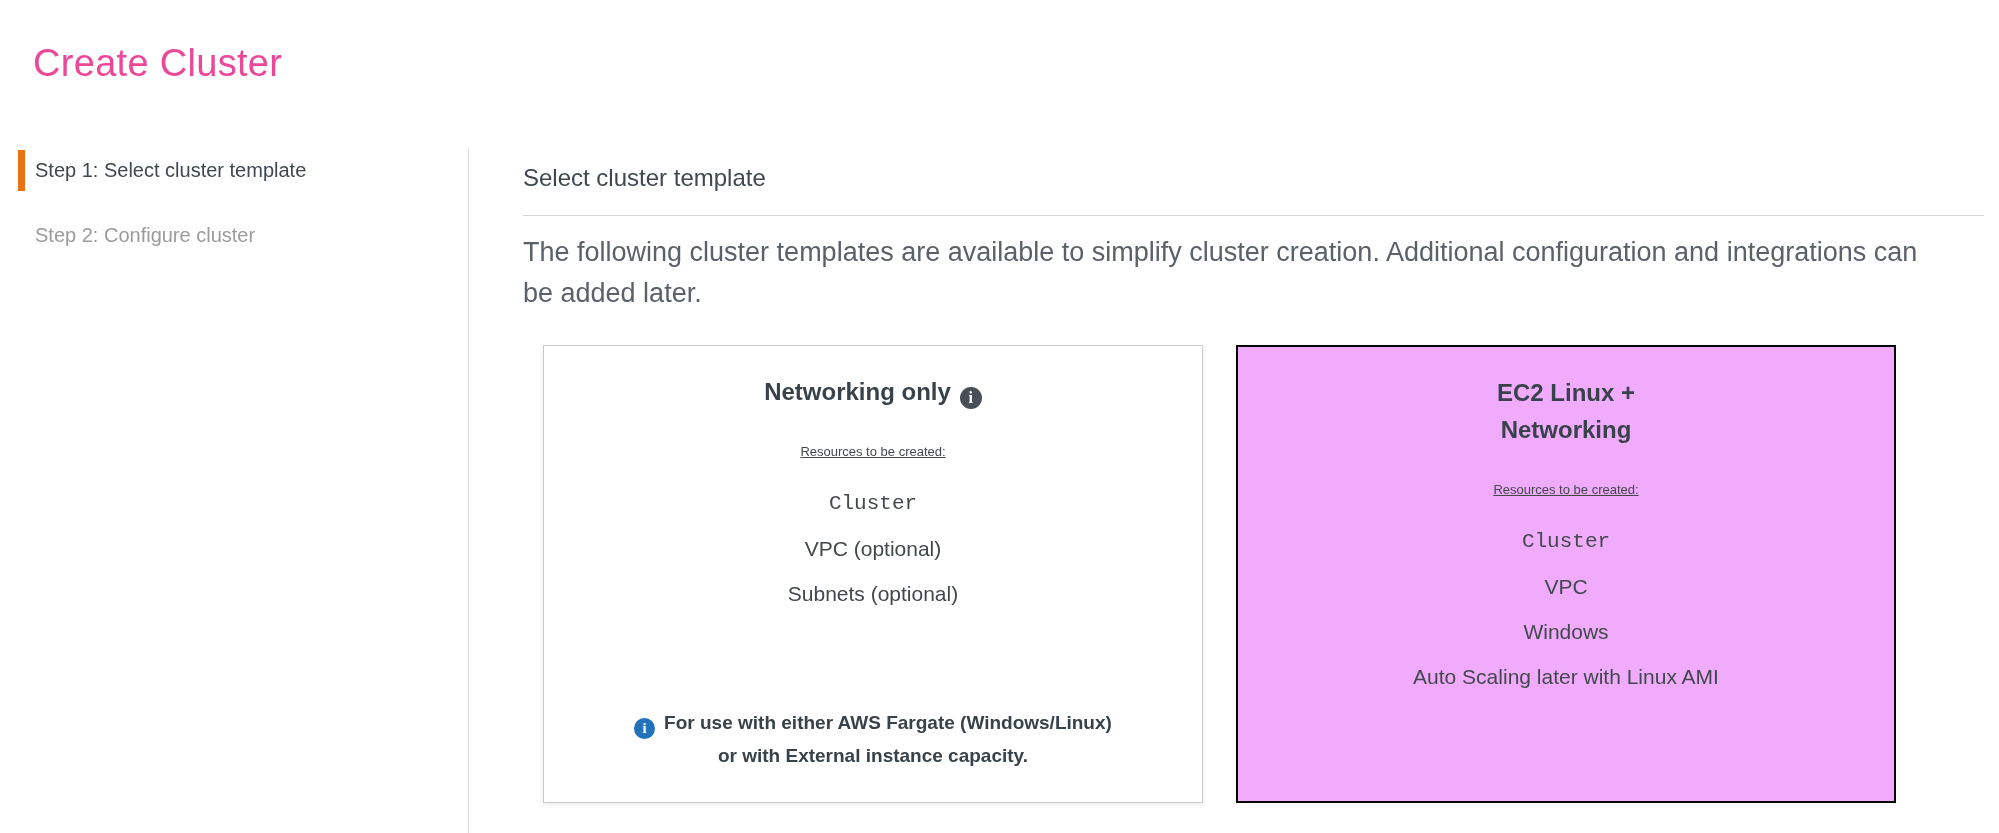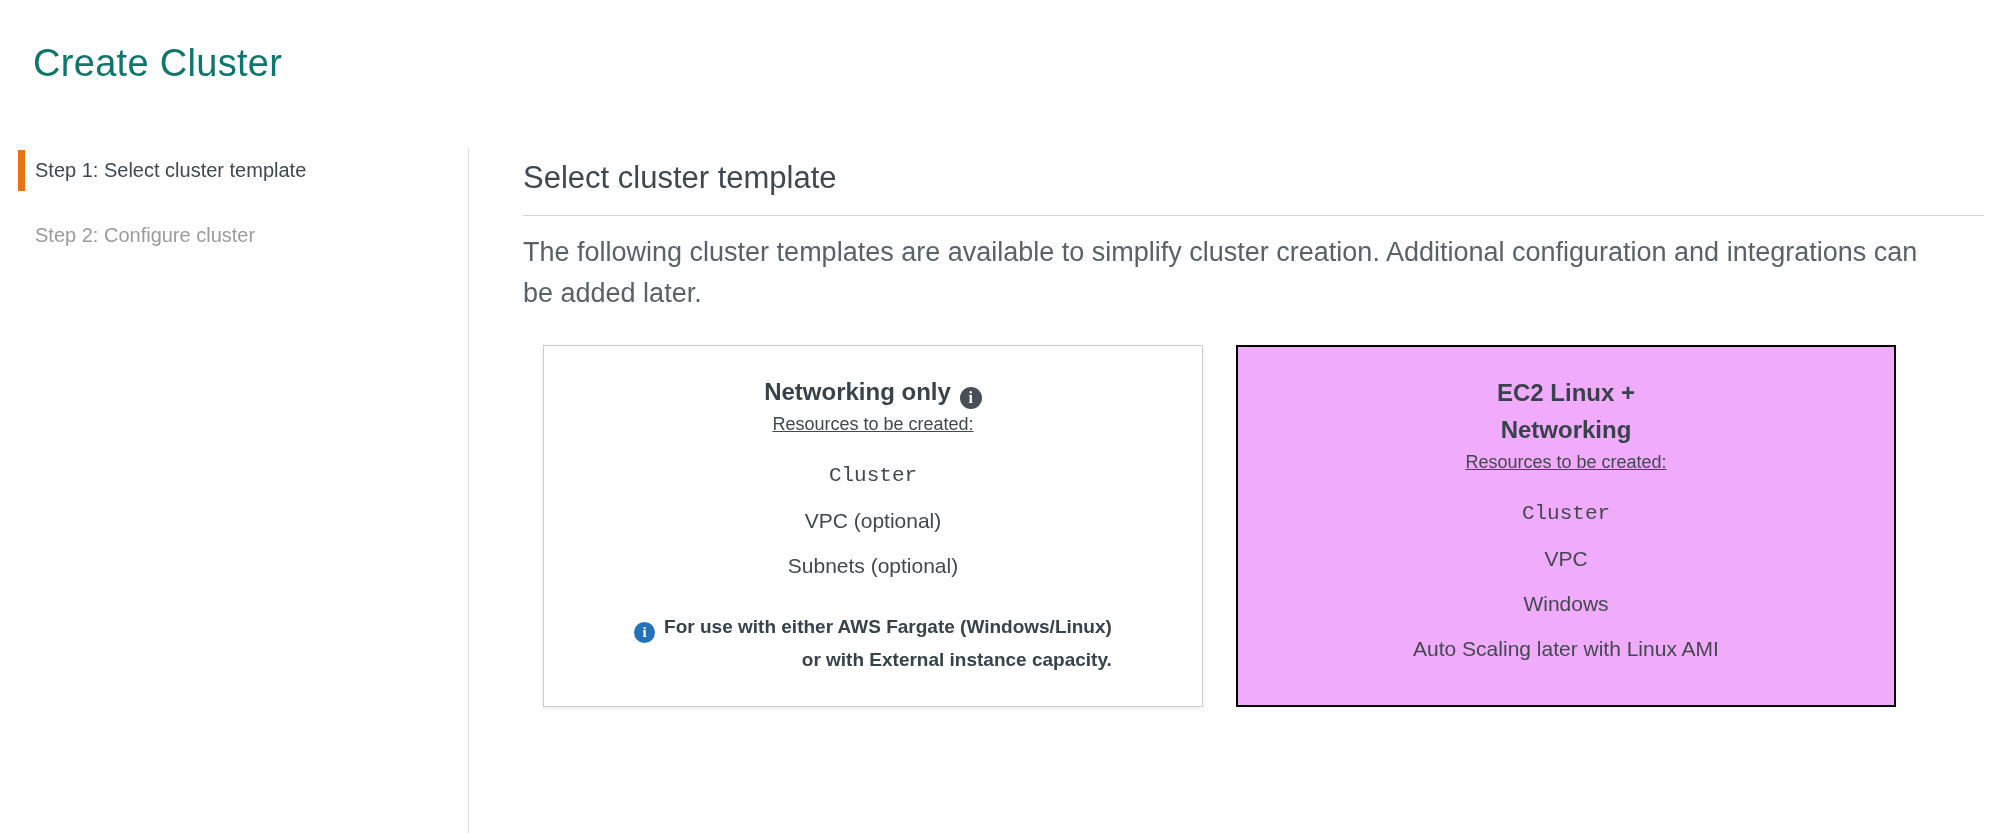--- a/index.html
+++ b/index.html
@@ -11,21 +11,21 @@
     color: #43484d;
     overflow: hidden;
     position: relative;
   }
 
   
   .page-title {
     position: absolute; left: 33px; top: 42px;
     margin: 0;
     font-size: 38px; font-weight: 400;
-    color: #0f766e;
+    color: #ec4899;
     letter-spacing: 0.3px;
   }
 
   
   .steps { position: absolute; left: 18px; top: 150px; width: 430px; }
   .step {
     font-size: 20px; line-height: 25px;
     color: #9b9b9b;
     cursor: pointer;
   }
@@ -44,38 +44,38 @@
   .v-divider {
     position: absolute; left: 468px; top: 148px;
     width: 1px; height: 685px;
     background: #dcdcdc;
   }
 
   
   .main { position: absolute; left: 523px; top: 150px; width: 1462px; }
   .section-title {
     margin: 8px 0 8px 0;
-    font-size: 31px; font-weight: 400; line-height: 40px;
+    font-size: 24px; font-weight: 400; line-height: 40px;
     color: #3f4850;
   }
   .section-hr {
     border: none; border-top: 1px solid #d5d5d5;
     margin: 17px 0 0 0; width: 1461px;
   }
   .section-desc {
     margin: 16px 0 0 0;
     font-size: 27px; line-height: 41px;
     color: #5a6169;
     max-width: 1412px;
   }
 
   
   .cards { display: flex; gap: 33px; margin: 31px 0 0 20px; }
   .card {
-    width: 660px; height: 362px;
+    width: 660px; height: 458px;
     background: #ffffff;
     border: 1px solid #cccccc;
     box-shadow: 0 2px 5px rgba(0,0,0,0.08);
     display: flex; flex-direction: column; align-items: center;
     text-align: center;
     padding: 27px 28px 24px;
     cursor: pointer;
   }
   .card.selected {
     background: #f0abfc;
@@ -93,37 +93,37 @@
     font-family: "Liberation Serif", serif;
     font-size: 16px; font-weight: 700;
     vertical-align: -3px; margin-left: 9px;
   }
   .info-icon.blue {
     background: #2273bb;
     width: 21px; height: 21px; font-size: 15px;
     margin: 0 9px 0 0; vertical-align: -4px;
   }
   .resources-label {
-    font-size: 18px; line-height: 28px;
+    margin-top: 28px;
+    font-size: 13px; line-height: 28px;
     color: #43484d;
     text-decoration: underline;
   }
   .resource-list { display: flex; flex-direction: column; align-items: center; }
   .resource {
     margin-top: 17px;
     font-size: 21px; line-height: 28px;
     color: #43484d;
   }
   .resource:first-child { margin-top: 24px; font-family: Liberation Mono, monospace; }
   .card-note {
     margin-top: auto;
     font-size: 19px; font-weight: 700; line-height: 33px;
     color: #37424a;
     padding-bottom: 6px;
-    text-align: right;
   }
 </style>
 </head>
 <body>
 
 <h1 class="page-title">Create Cluster</h1>
 
 <nav class="steps">
   <div class="step active">Step 1: Select cluster template</div>
   <div class="step inactive">Step 2: Configure cluster</div>

